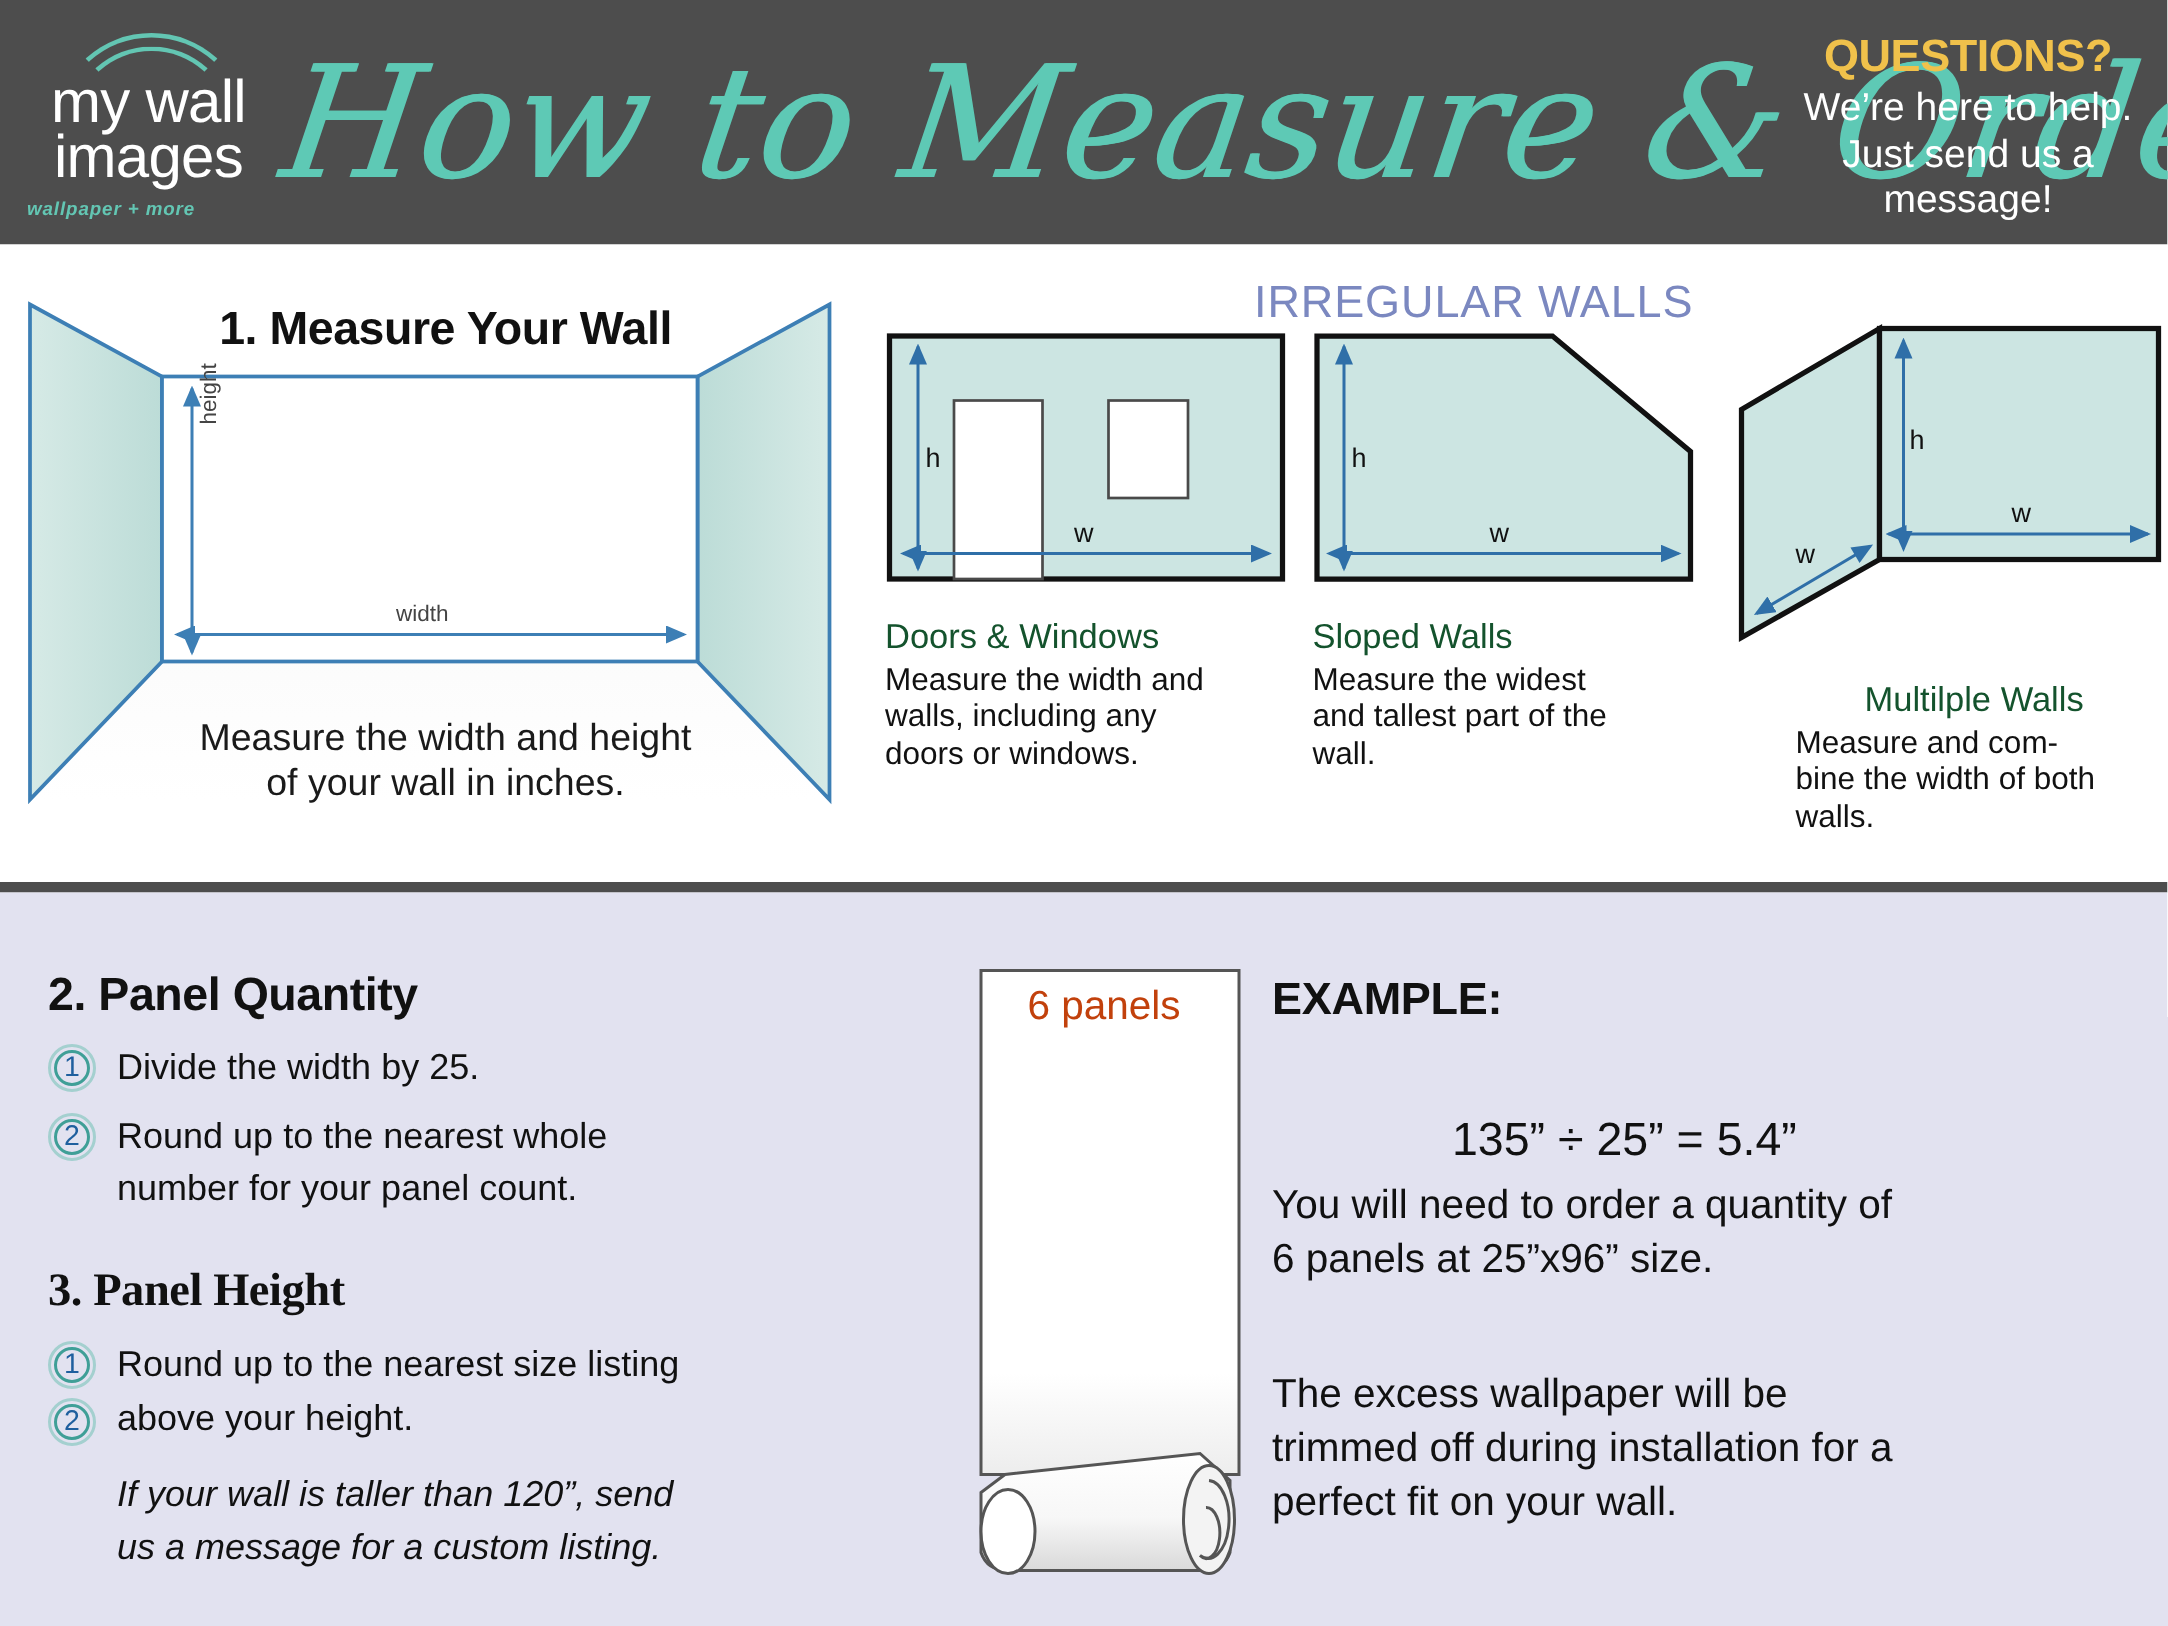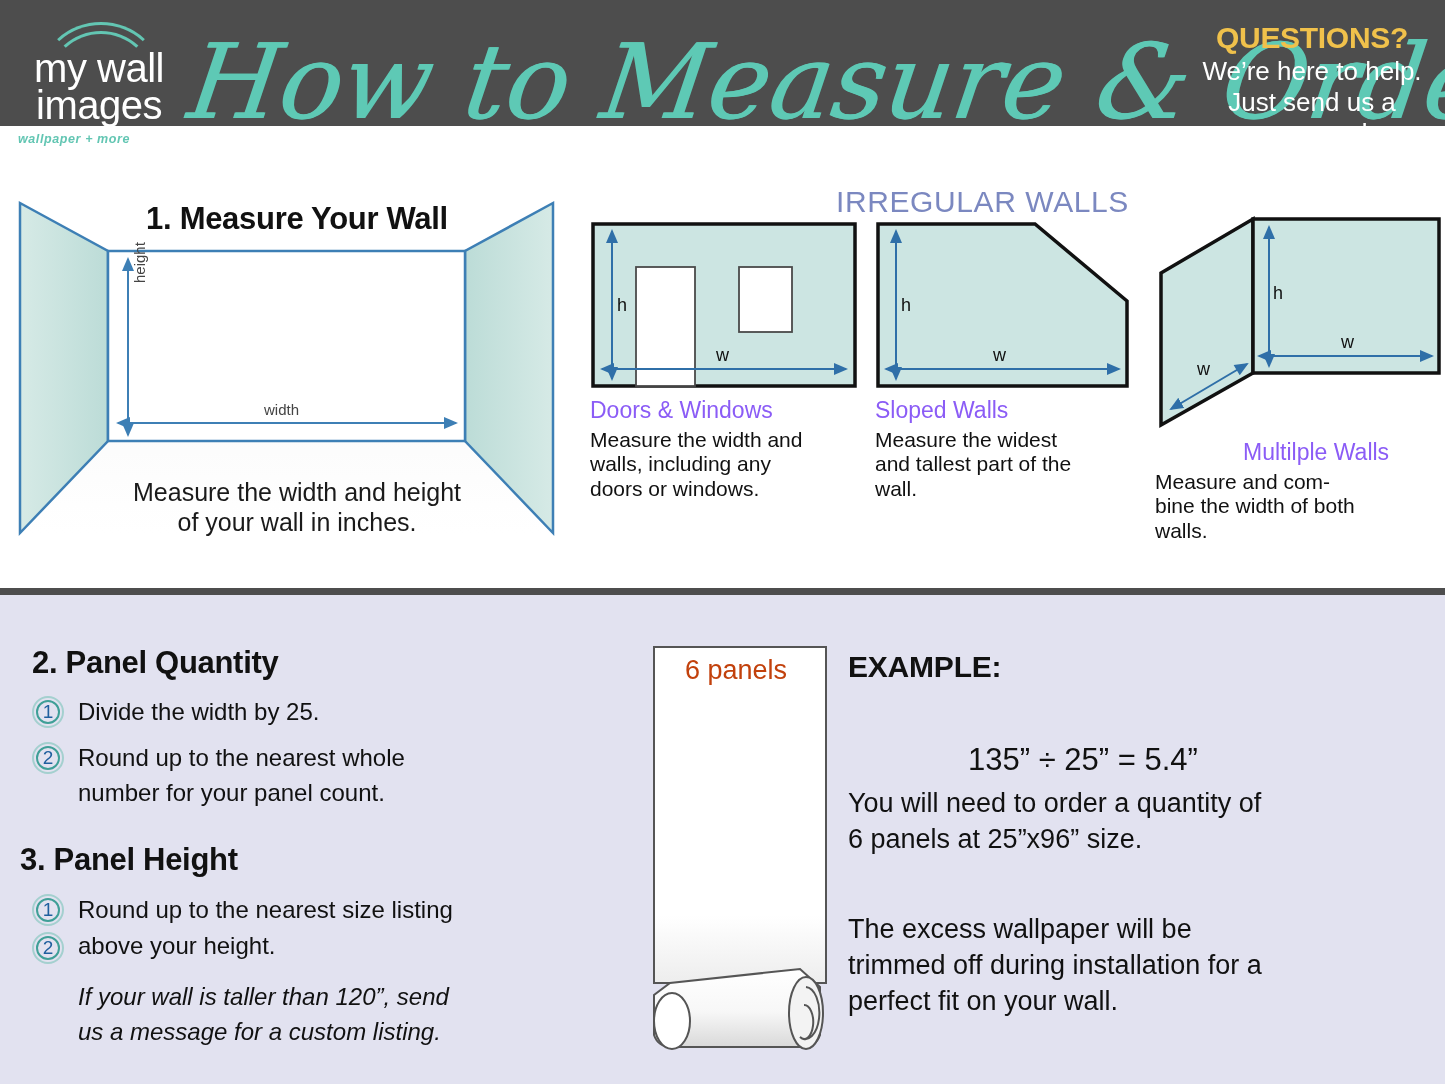--- a/index.html
+++ b/index.html
@@ -6,21 +6,21 @@
   html, body {
     width: 1445px; height: 1084px;
     font-family: "Liberation Sans", sans-serif;
     background: #ffffff;
     overflow: hidden;
   }
   .page { position: relative; width: 1445px; height: 1084px; background:#fff; }
 
   
   .header {
-    position: absolute; left:0; top:0; width:1445px; height:126px;
+    position: absolute; left:0; top:0; width:1445px; height:163px;
     background:#4d4d4d;
   }
   .logo-wrap {
     position:absolute; left:18px; top:14px; width:162px; height:136px;
   }
   .logo-arc-outer, .logo-arc-inner {
     position:absolute; border:3px solid #63c6b3; border-radius:50%;
     border-bottom-color:transparent; border-left-color:transparent; border-right-color:transparent;
   }
   .logo-arc-outer { left:22px; top:8px; width:122px; height:112px; }
@@ -75,25 +75,25 @@
   
   .irr-heading {
     position:absolute; left:836px; top:22px; width:320px;
     color:#7b88c0; font-size:30px; letter-spacing:0.6px; font-weight:400;
   }
   .irr-card { position:absolute; top:58px; width:285px; }
   .irr-card.c1 { left:590px; }
   .irr-card.c2 { left:875px; }
   .irr-card.c3 { left:1155px; }
   .irr-name {
-    font-size:23px; color:#8b5cf6; font-weight:400; margin-top:4px;
+    font-size:23px; color:#14532d; font-weight:400; margin-top:18px;
   }
   .irr-desc { font-size:21px; color:#111; line-height:1.16; margin-top:4px; }
   .c3 .irr-name { margin-left:88px; }
-  .c3 .irr-desc { }
+  .c3 .irr-desc { margin-left:42px; }
   .c3 .irr-desc .l1 { display:block; }
 
   
   .divider { position:absolute; left:0; top:588px; width:1445px; height:7px; background:#4d4d4d; }
 
   
   .bottom-body {
     position:absolute; left:0; top:595px; width:1445px; height:489px;
     background:#e2e2f0;
   }
@@ -309,21 +309,21 @@
     <div class="step-line" style="left:78px; top:103px;">Divide the width by 25.</div>
 
     <div class="badge" style="left:32px; top:147px;">
       <span class="ring-out"></span>
       <span class="ring-in"></span>
       <span class="num">2</span>
     </div>
     <div class="step-line" style="left:78px; top:149px;">Round up to the nearest whole</div>
     <div class="step-line" style="left:78px; top:184px;">number for your panel count.</div>
 
-    <div class="step-title" style="left:20px; top:247px;">3. Panel Height</div>
+    <div class="step-title" style="left:32px; top:247px;font-family:Liberation Serif, serif;">3. Panel Height</div>
 
     <div class="badge" style="left:32px; top:299px;">
       <span class="ring-out"></span>
       <span class="ring-in"></span>
       <span class="num">1</span>
     </div>
     <div class="step-line" style="left:78px; top:301px;">Round up to the nearest size listing</div>
 
     <div class="badge" style="left:32px; top:337px;">
       <span class="ring-out"></span>

